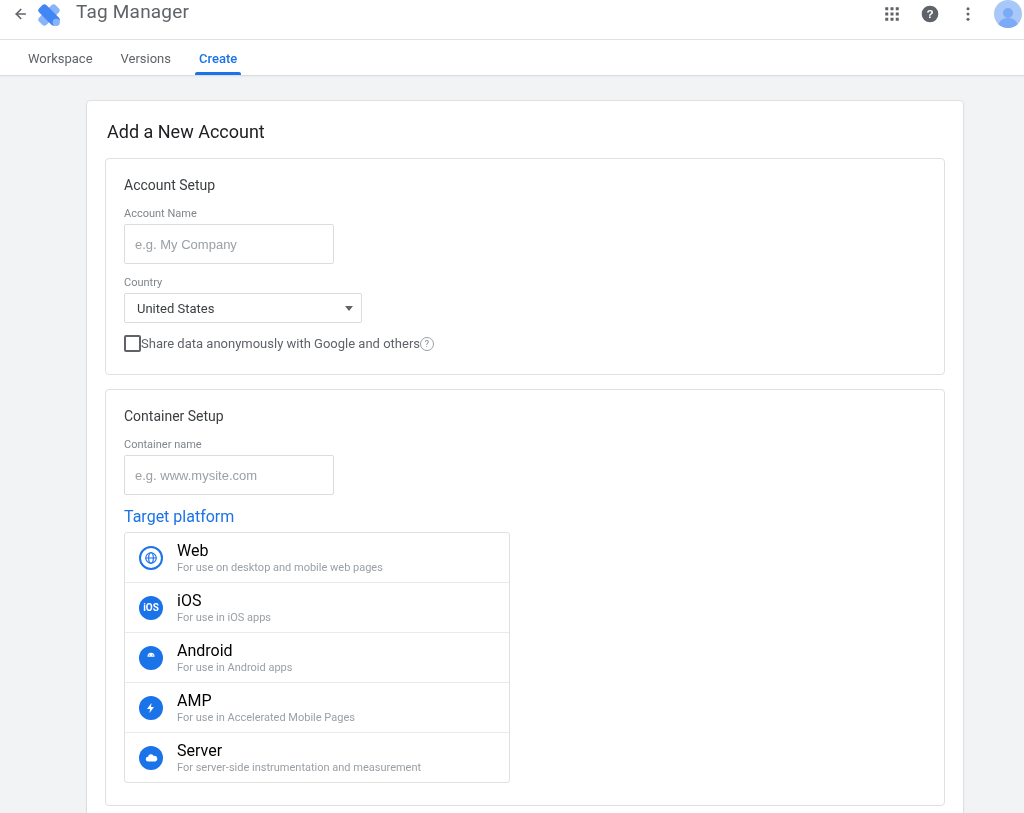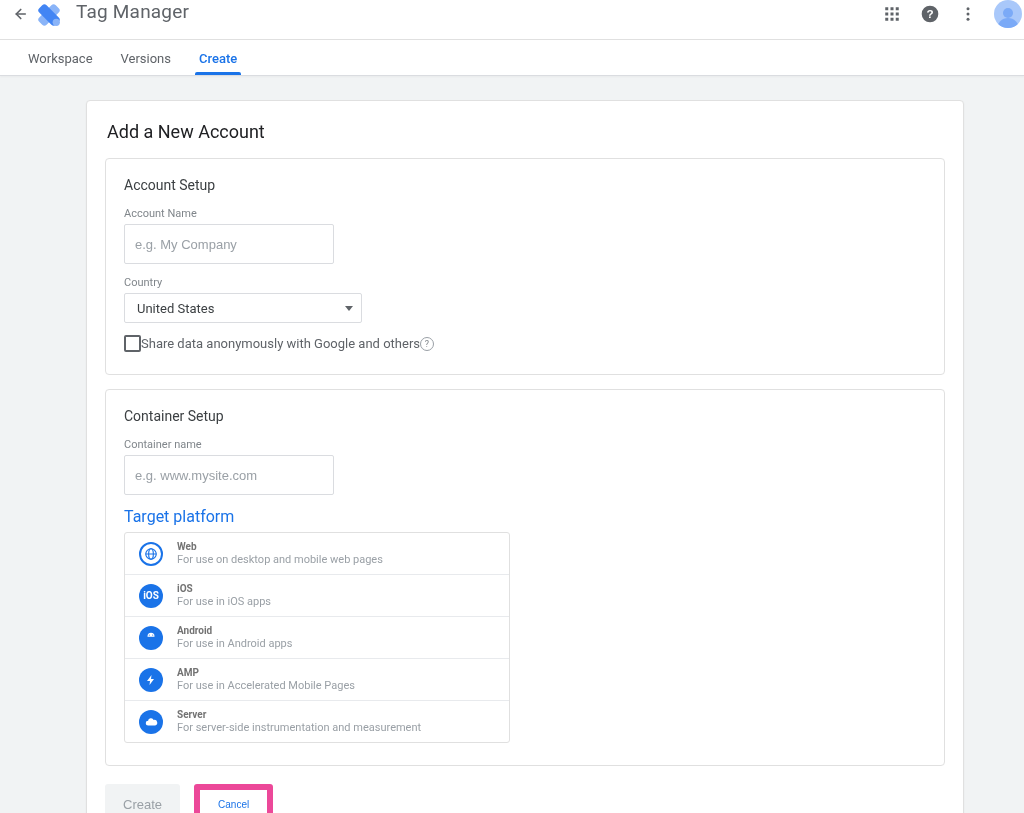--- a/index.html
+++ b/index.html
@@ -234,23 +234,23 @@
     border-radius:50%;
     display:flex; align-items:center; justify-content:center;
     flex-shrink:0;
     color:#fff;
     font-size:10px;
     font-weight:700;
   }
   .pi-solid { background:#1a73e8; }
   .pi-outline { border:2px solid #1a73e8; color:#1a73e8; background:#fff; }
   .platform-text .p-title{
-    font-size:10px;
-    color:#737373;
-    font-weight:700;
+    font-size:16px;
+    color:#000000;
+    font-weight:400;
     margin-bottom:1px;
   }
   .platform-text .p-sub{
     font-size:11px;
     color:#9aa0a6;
   }
 
   .action-row{
     display:flex;
     gap:14px;

